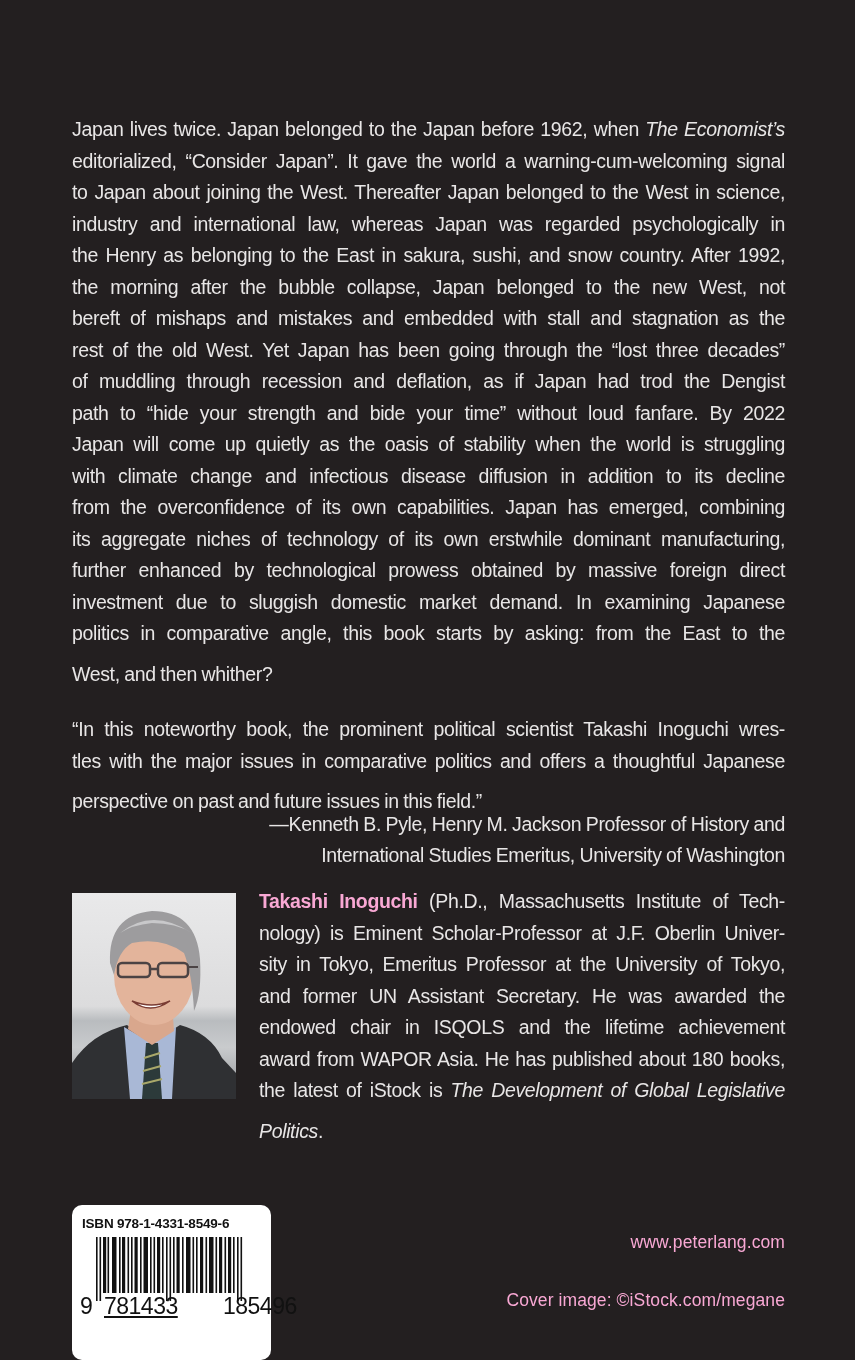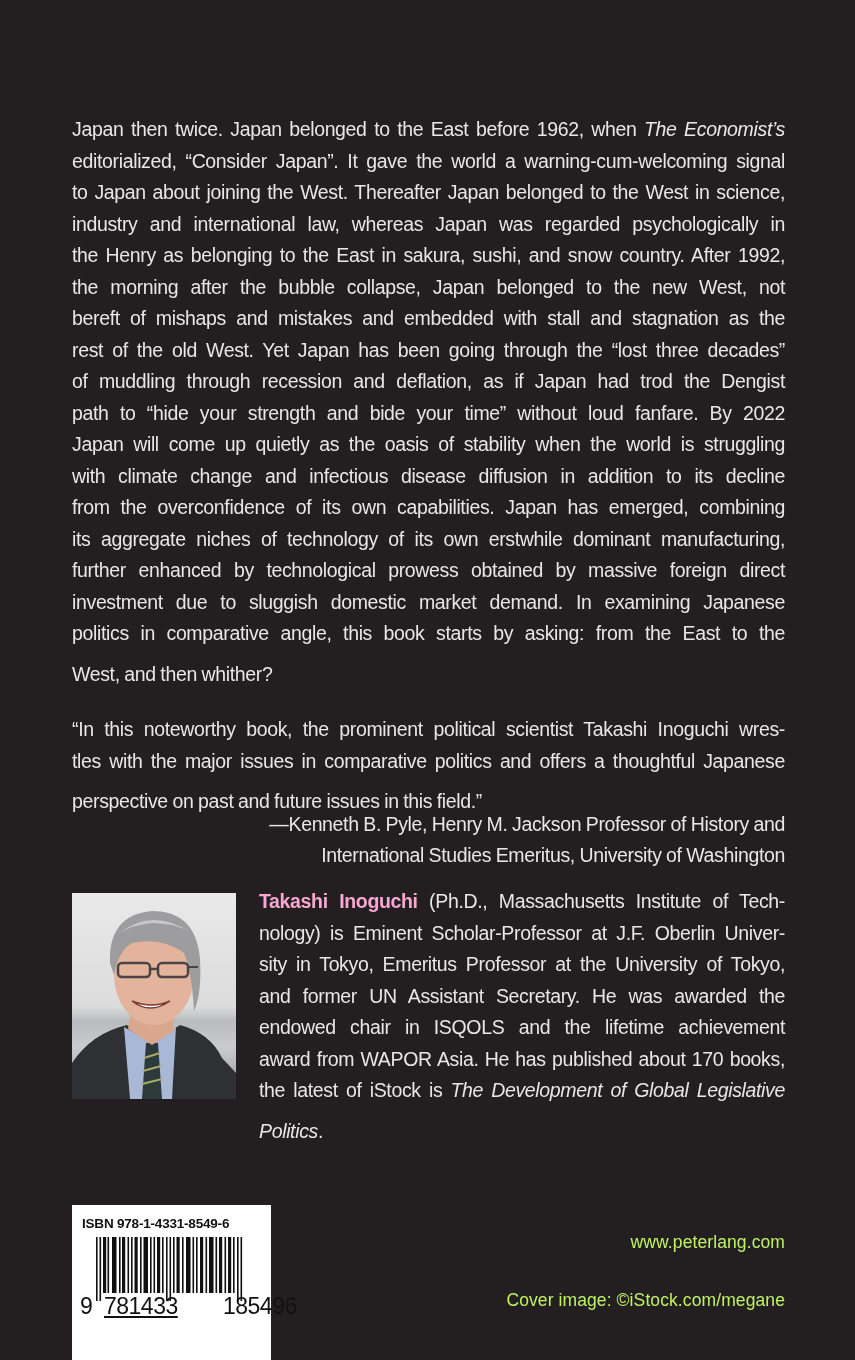--- a/index.html
+++ b/index.html
@@ -55,49 +55,50 @@
       overflow: hidden;
       background: linear-gradient(180deg, #e9e9ea 0%, #dcdcdd 55%, #b9bcbf 62%, #c9cbcd 75%, #8f9296 100%);
     }
     .barcode-box {
       position: absolute;
       left: 72px;
       top: 1205px;
       width: 199px;
       height: 155px;
       background: #ffffff;
+      border-radius: 10px;
     }
     .isbn-text {
       position: absolute;
       left: 10px;
       top: 11px;
       font-family: "Liberation Sans", sans-serif;
       font-size: 13.5px;
       font-weight: bold;
       color: #111;
       letter-spacing: -0.2px;
     }
     .barcode-svg {
       position: absolute;
       left: 0;
       top: 30px;
     }
     .footer-text {
       position: absolute;
       right: 70px;
       font-size: 17.5px;
-      color: #bef264;
+      color: #f9a8d4;
       letter-spacing: 0.1px;
     }
   </style>
 </head>
 <body>
 
 <div>
-  <div class="line" style="top:117px"><span>Japan then twice. Japan belonged to the East before 1962, when </span><em>The Economist’s</em></div>
+  <div class="line" style="top:117px"><span>Japan lives twice. Japan belonged to the Japan before 1962, when </span><em>The Economist’s</em></div>
   <div class="line" style="top:148.5px">editorialized, “Consider Japan”. It gave the world a warning-cum-welcoming signal</div>
   <div class="line" style="top:180px">to Japan about joining the West. Thereafter Japan belonged to the West in science,</div>
   <div class="line" style="top:211.5px">industry and international law, whereas Japan was regarded psychologically in</div>
   <div class="line" style="top:243px">the Henry as belonging to the East in sakura, sushi, and snow country. After 1992,</div>
   <div class="line" style="top:274.5px">the morning after the bubble collapse, Japan belonged to the new West, not</div>
   <div class="line" style="top:306px">bereft of mishaps and mistakes and embedded with stall and stagnation as the</div>
   <div class="line" style="top:337.5px">rest of the old West. Yet Japan has been going through the “lost three decades”</div>
   <div class="line" style="top:369px">of muddling through recession and deflation, as if Japan had trod the Dengist</div>
   <div class="line" style="top:400.5px">path to “hide your strength and bide your time” without loud fanfare. By 2022</div>
   <div class="line" style="top:432px">Japan will come up quietly as the oasis of stability when the world is struggling</div>
@@ -143,21 +144,21 @@
     <path d="M60 108 Q78 122 98 108 Q80 116 60 108 Z" fill="#fff" stroke="#7a3c33" stroke-width="1.5"></path>
   </svg>
 </div>
 
 <div>
   <div class="line bio-line" style="top:889px"><span class="author-name">Takashi Inoguchi</span><span> (Ph.D., Massachusetts Institute of Tech-</span></div>
   <div class="line bio-line" style="top:920.5px">nology) is Eminent Scholar-Professor at J.F. Oberlin Univer-</div>
   <div class="line bio-line" style="top:952px">sity in Tokyo, Emeritus Professor at the University of Tokyo,</div>
   <div class="line bio-line" style="top:983.5px">and former UN Assistant Secretary. He was awarded the</div>
   <div class="line bio-line" style="top:1015px">endowed chair in ISQOLS and the lifetime achievement</div>
-  <div class="line bio-line" style="top:1046.5px">award from WAPOR Asia. He has published about 170 books,</div>
+  <div class="line bio-line" style="top:1046.5px">award from WAPOR Asia. He has published about 180 books,</div>
   <div class="line bio-line" style="top:1078px"><span>the latest of iStock is </span><em>The Development of Global Legislative</em></div>
   <div class="line bio-line last" style="top:1109.5px"><em>Politics</em><span>.</span></div>
 </div>
 
 <div class="barcode-box">
   <div class="isbn-text">ISBN 978-1-4331-8549-6</div>
   <svg class="barcode-svg" width="199" height="75" viewBox="0 0 199 75">
     <g fill="#111">
 
       <rect x="24" y="2" width="1.6" height="64"></rect>

